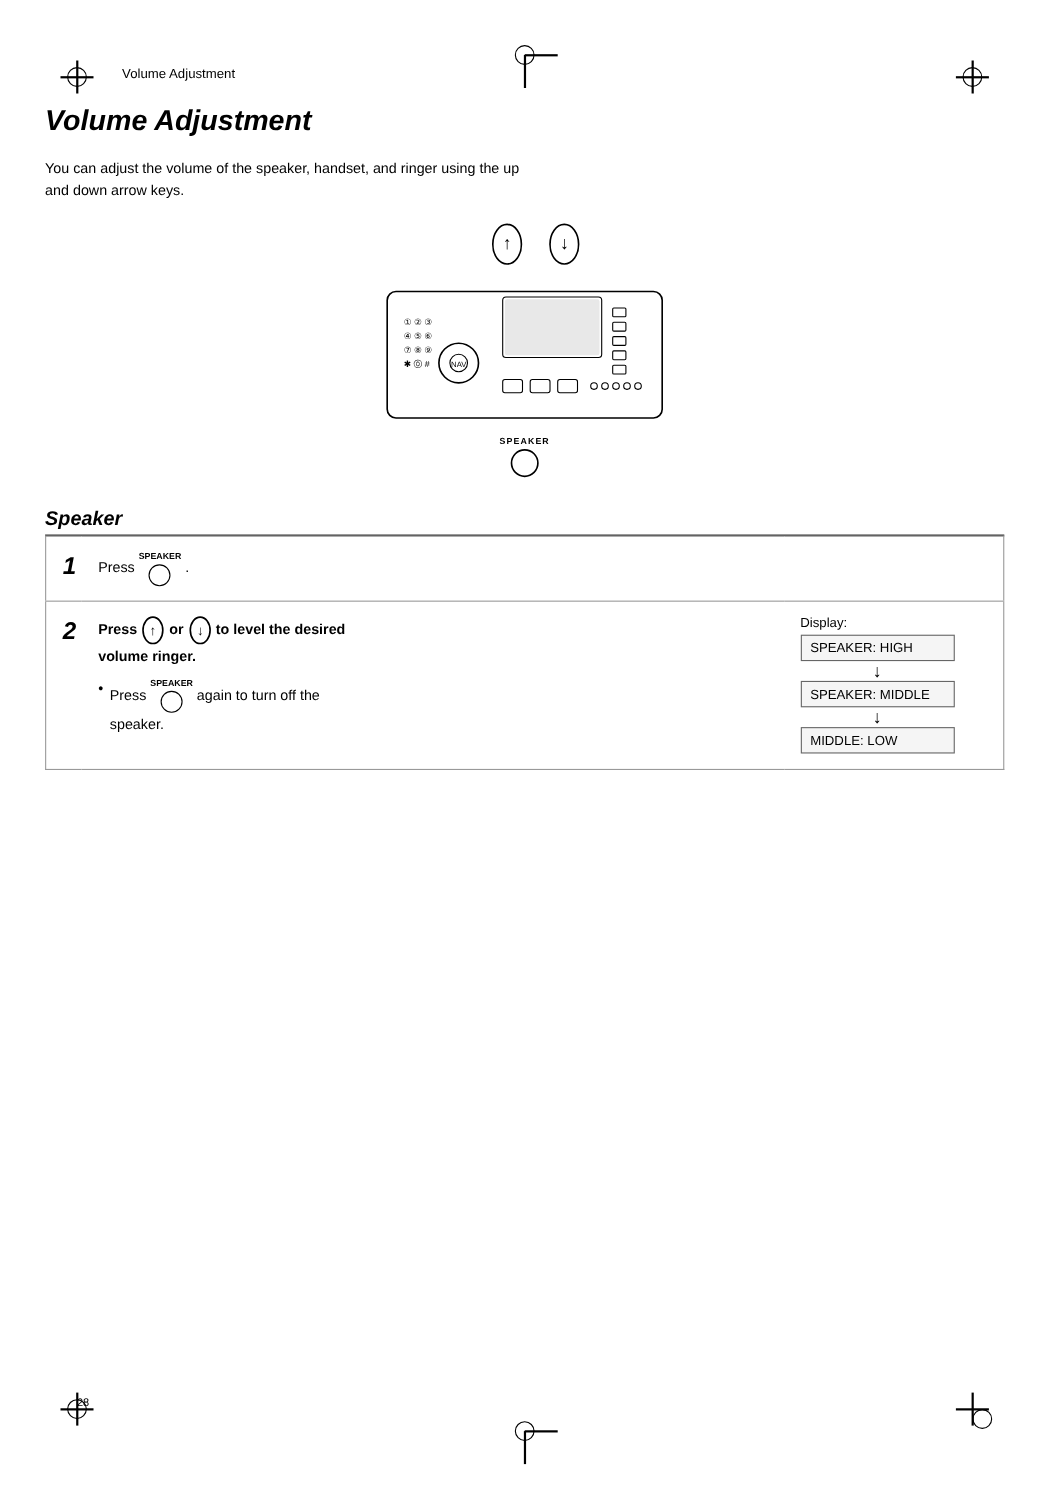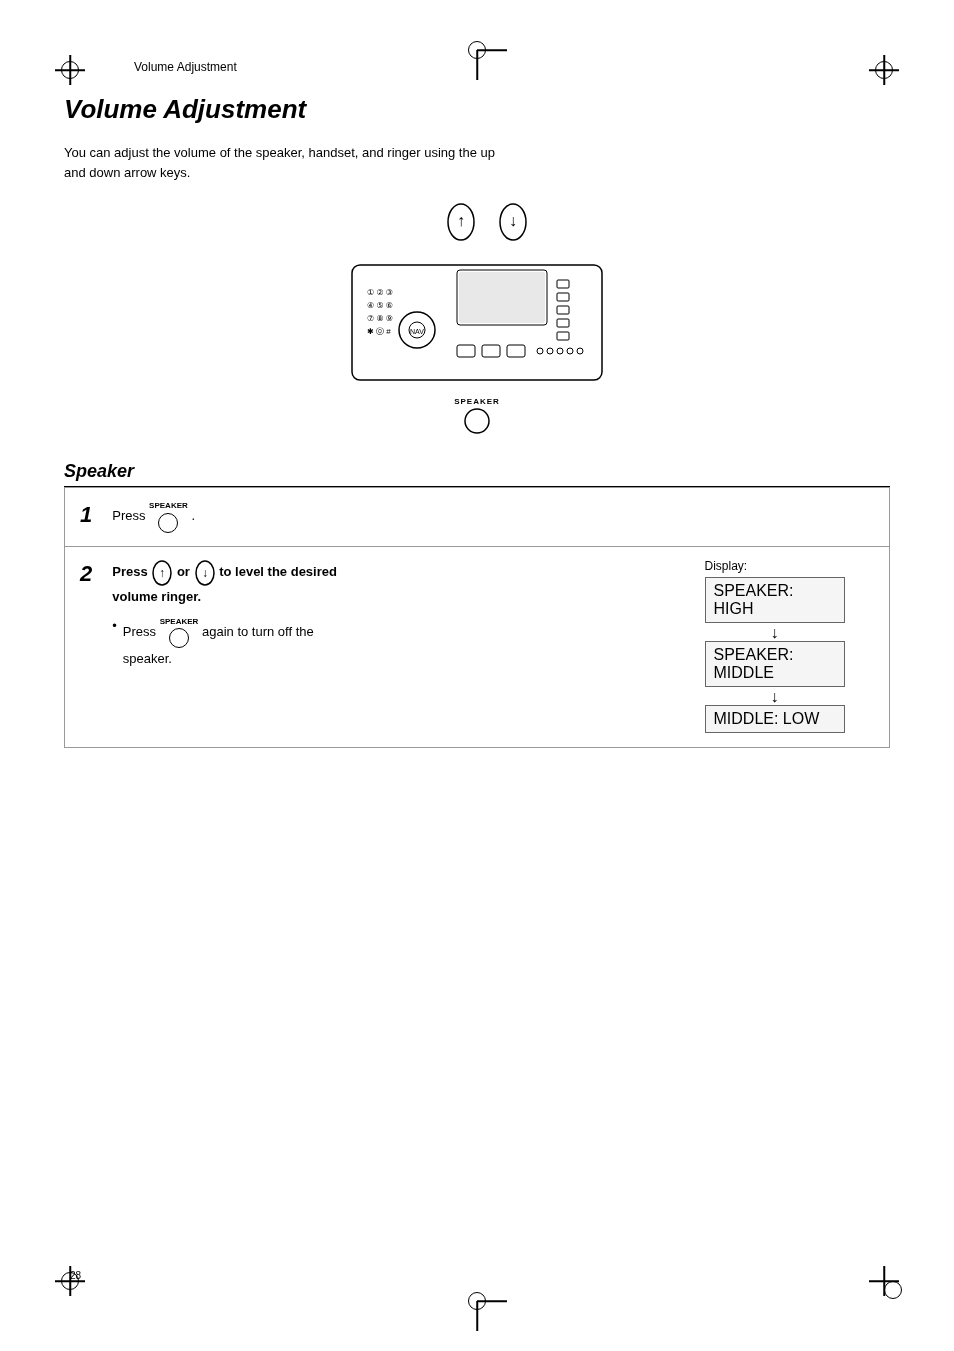--- a/index.html
+++ b/index.html
@@ -35,21 +35,21 @@
       height: 30px;
       background: #000;
       left: 50%;
       top: 0;
       transform: translateX(-50%);
     }
 
     .page {
       width: 954px;
       min-height: 1351px;
-      padding: 60px 64px;
+      padding: 60px 41px;
       position: relative;
       border-radius: 21px;
     }
 
     
     .corner-tl { position: absolute; top: 55px; left: 55px; width: 30px; height: 30px; }
     .corner-tr { position: absolute; top: 55px; right: 55px; width: 30px; height: 30px; }
     .corner-bl { position: absolute; bottom: 55px; left: 55px; width: 30px; height: 30px; }
     .corner-br { position: absolute; bottom: 55px; right: 55px; width: 30px; height: 30px; }
 
@@ -174,21 +174,21 @@
     
     .display-label {
       font-size: 12px;
       margin-bottom: 4px;
       font-weight: normal;
     }
 
     .display-box {
       border: 1px solid #666;
       padding: 4px 8px;
-      font-size: 16px;
+      font-size: 12px;
       background: #f5f5f5;
       margin-bottom: 2px;
       width: 140px;
     }
 
     .display-arrow {
       text-align: center;
       font-size: 16px;
       color: #000;
       width: 140px;

